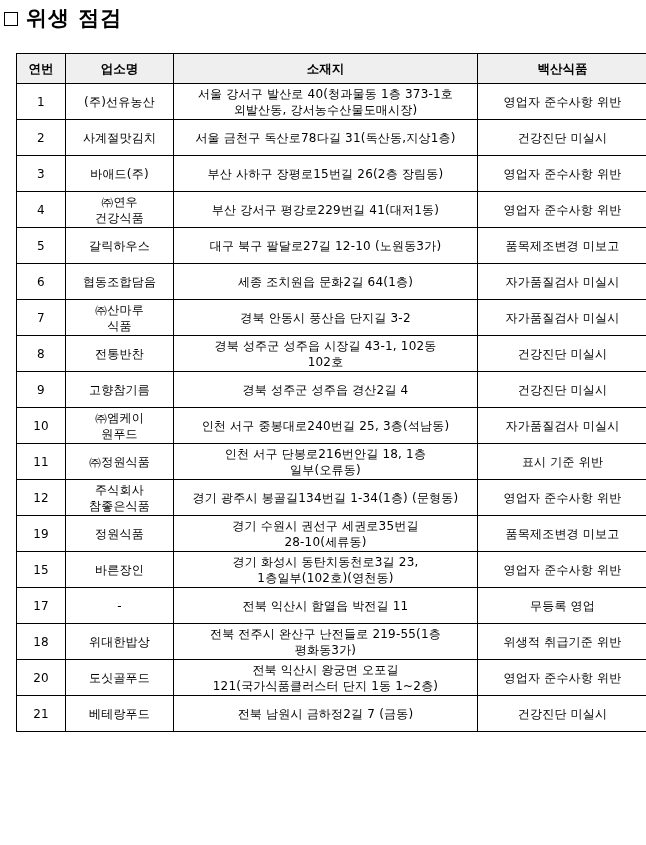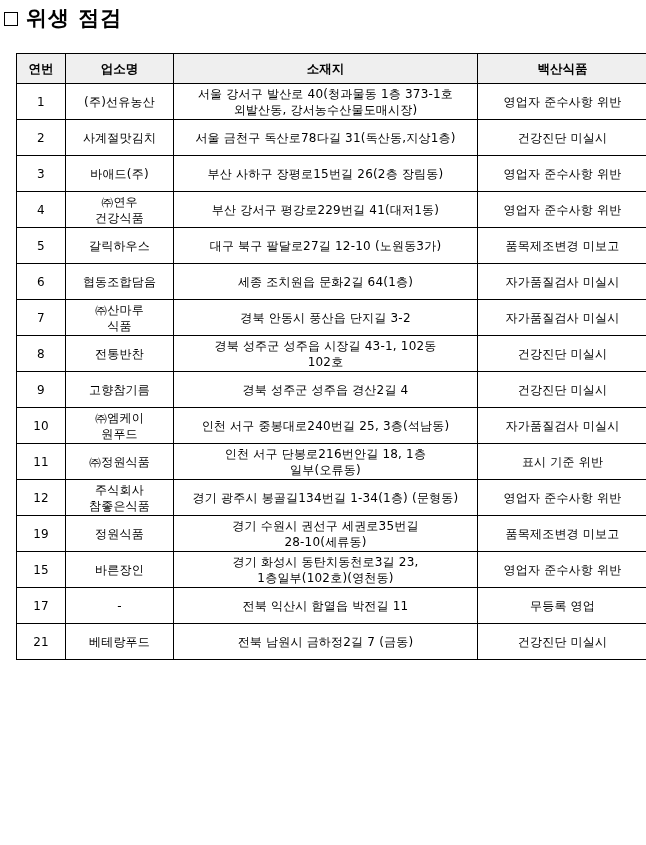--- a/index.html
+++ b/index.html
@@ -184,19 +184,33 @@
 1층일부(102호)(영천동)</td>
         <td class="cell-text">영업자 준수사항 위반</td>
       </tr>
       <tr>
         <td class="cell-text">17</td>
         <td class="cell-text">-</td>
         <td class="cell-text">전북 익산시 함열읍 박전길 11</td>
         <td class="cell-text">무등록 영업</td>
       </tr>
       <tr>
+        <td class="cell-text">18</td>
+        <td class="cell-text">위대한밥상</td>
+        <td class="cell-text">전북 전주시 완산구 난전들로 219-55(1층
+평화동3가)</td>
+        <td class="cell-text">위생적 취급기준 위반</td>
+      </tr>
+      <tr>
+        <td class="cell-text">20</td>
+        <td class="cell-text">도싯골푸드</td>
+        <td class="cell-text">전북 익산시 왕궁면 오포길
+121(국가식품클러스터 단지 1동 1~2층)</td>
+        <td class="cell-text">영업자 준수사항 위반</td>
+      </tr>
+      <tr>
         <td class="cell-text">21</td>
         <td class="cell-text">베테랑푸드</td>
         <td class="cell-text">전북 남원시 금하정2길 7 (금동)</td>
         <td class="cell-text">건강진단 미실시</td>
       </tr>
     </tbody>
 </table>
 
 </body></html>

